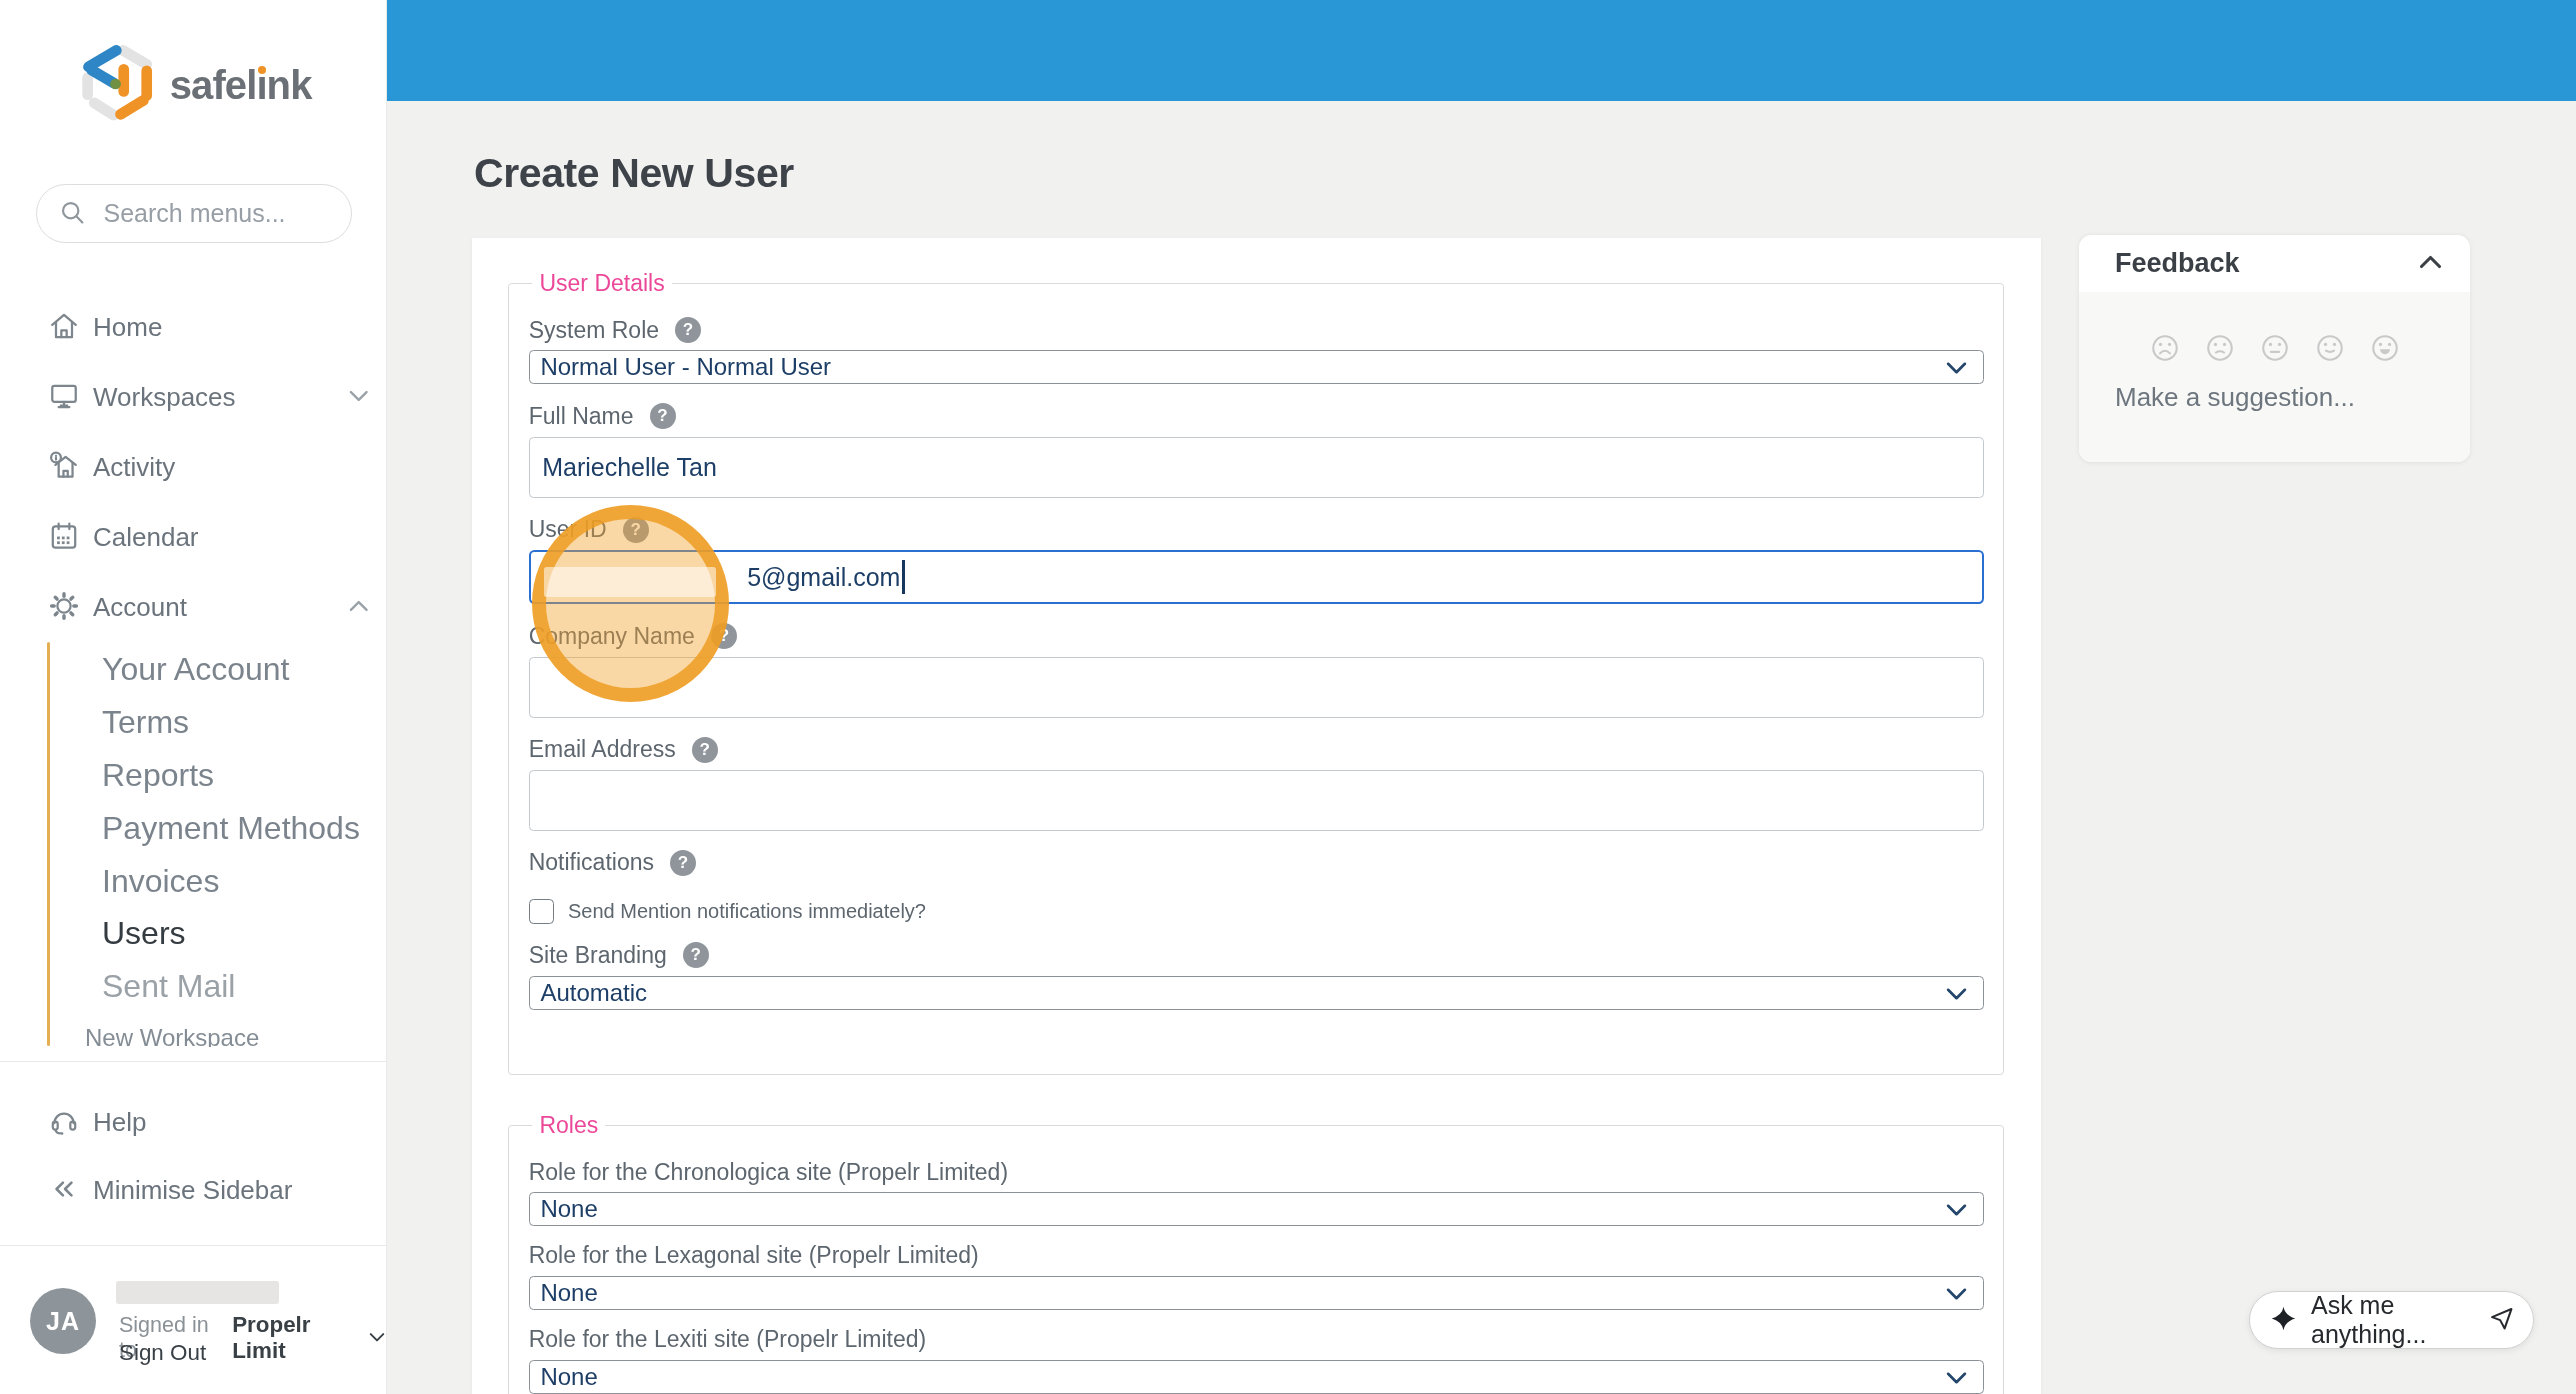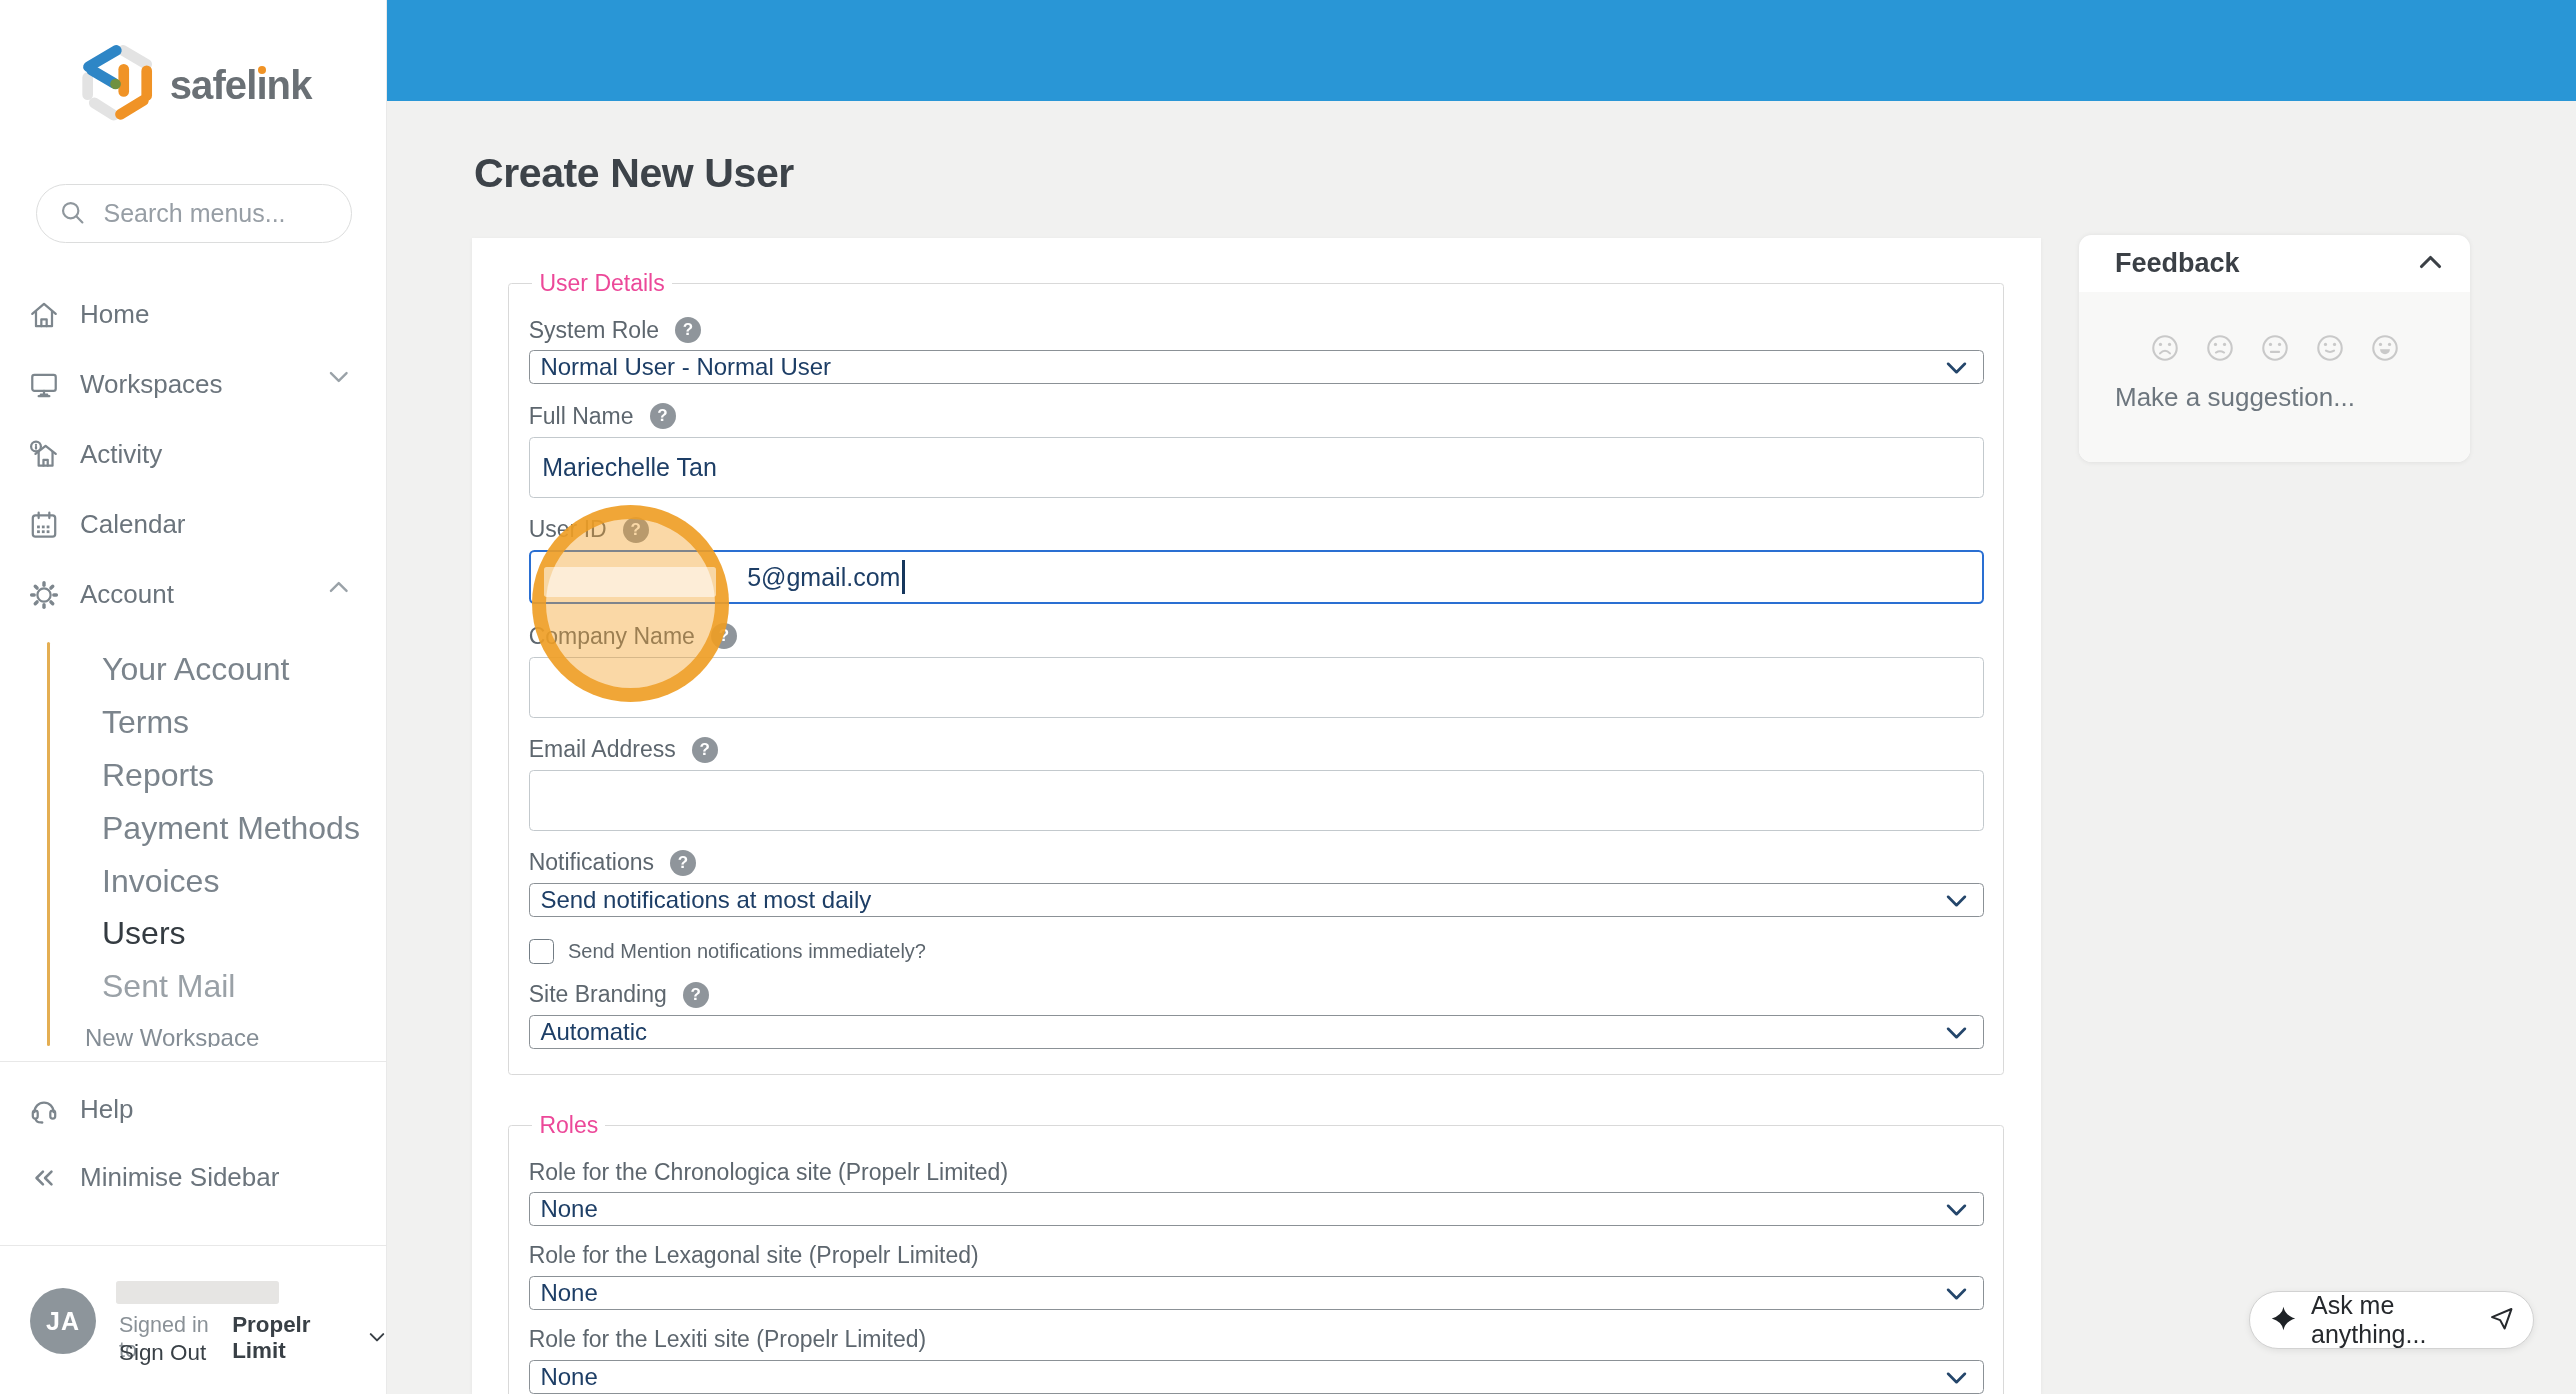--- a/index.html
+++ b/index.html
@@ -16,21 +16,21 @@
            border-right:0.9px solid #e9e9e9;z-index:30;}
   .logo{position:absolute;left:77px;top:43px;display:flex;align-items:center;gap:10.7px;}
   .brand{font-size:40px;font-weight:700;color:#6a7075;letter-spacing:-0.9px;}
   .brand .ibase{position:relative;}
   .brand .idot{position:absolute;left:1.8px;top:2.7px;width:8px;height:8px;border-radius:50%;background:#f09326;}
   .search{position:absolute;left:36px;top:184px;width:316px;height:59px;border:1.8px solid #dcdddd;
           border-radius:30px;display:flex;align-items:center;padding:0 18px 0 21.5px;gap:16px;background:#fff;}
   .search input{flex:1;border:none;outline:none;font-size:25px;color:#4d7c0f;background:transparent;
                 font-family:"Liberation Sans",sans-serif;min-width:0;}
   .search input::placeholder{color:#979ea5;}
-  .nav-item{position:absolute;left:28px;width:322px;height:57px;display:flex;align-items:flex-start;gap:20px;cursor:pointer;}
+  .nav-item{position:absolute;left:48px;width:322px;height:57px;display:flex;align-items:center;gap:13px;cursor:pointer;}
   .nav-item .lbl{font-size:26px;color:#6b747c;}
   .nav-chev{position:absolute;left:300px;}
   .subline{position:absolute;left:47px;top:642px;width:2.7px;height:404px;background:#e4ae52;border-radius:1.8px;}
   .sub-item{position:absolute;left:102px;width:268px;height:36px;line-height:36px;font-size:32px;color:#7b848c;cursor:pointer;}
   .sub-item.active{color:#343b41;}
   .sub-item.muted{color:#9aa1a7;}
   .sub-clip{position:absolute;left:85px;top:1020px;width:268px;height:27px;overflow:hidden;}
   .sub-clip .sub-inner{height:36px;line-height:36px;font-size:24px;color:#848d95;}
   .divider{position:absolute;left:0;width:387px;height:0.9px;background:#e8e8e8;}
   .avatar{position:absolute;left:30px;top:1288px;width:66px;height:66px;border-radius:50%;background:#8d959b;
@@ -333,28 +333,20 @@
         <div class="textbox">
           <span class="val"></span>
         </div>
       </div>
 
       <div class="fgroup">
         <div class="lblrow">
           <span class="flabel">Notifications</span>
           <span class="qicon">?</span>
         </div>
-        <div class="selectbox">
-          <span class="val">Send notifications at most daily</span>
-          <span class="sel-chev">
-            <svg width="23" height="18" viewBox="0 0 22 16" fill="none" stroke="#24466b" stroke-width="2.6" stroke-linecap="round" stroke-linejoin="round">
-                <path d="M3 4 L11 12 L19 4"></path>
-              </svg>
-          </span>
-        </div>
       </div>
 
       <div class="cbrow">
         <span class="cbox"></span>
         <span class="cblabel">Send Mention notifications immediately?</span>
       </div>
 
       <div class="fgroup">
         <div class="lblrow">
           <span class="flabel">Site Branding</span>

